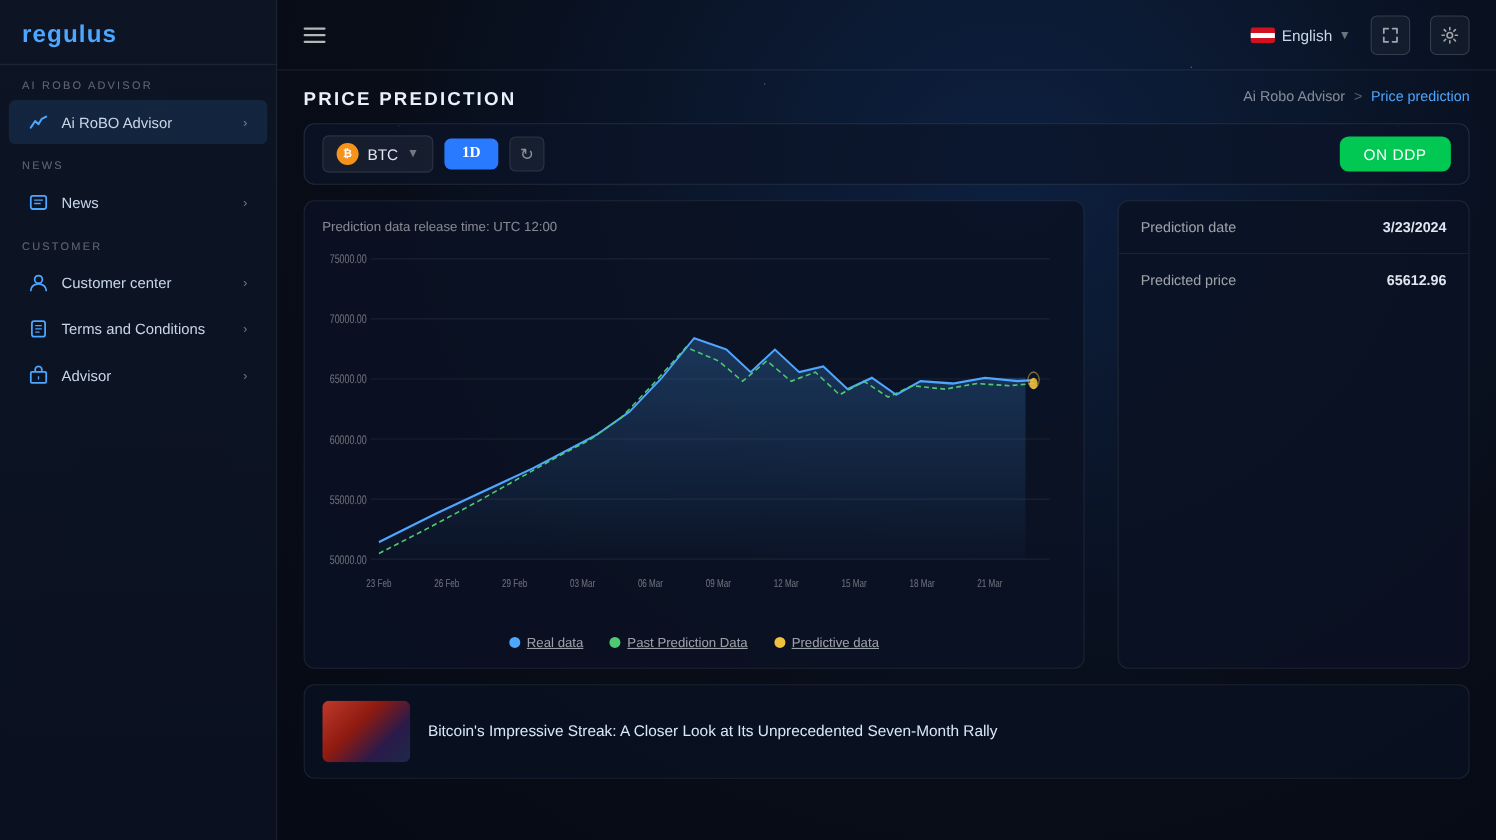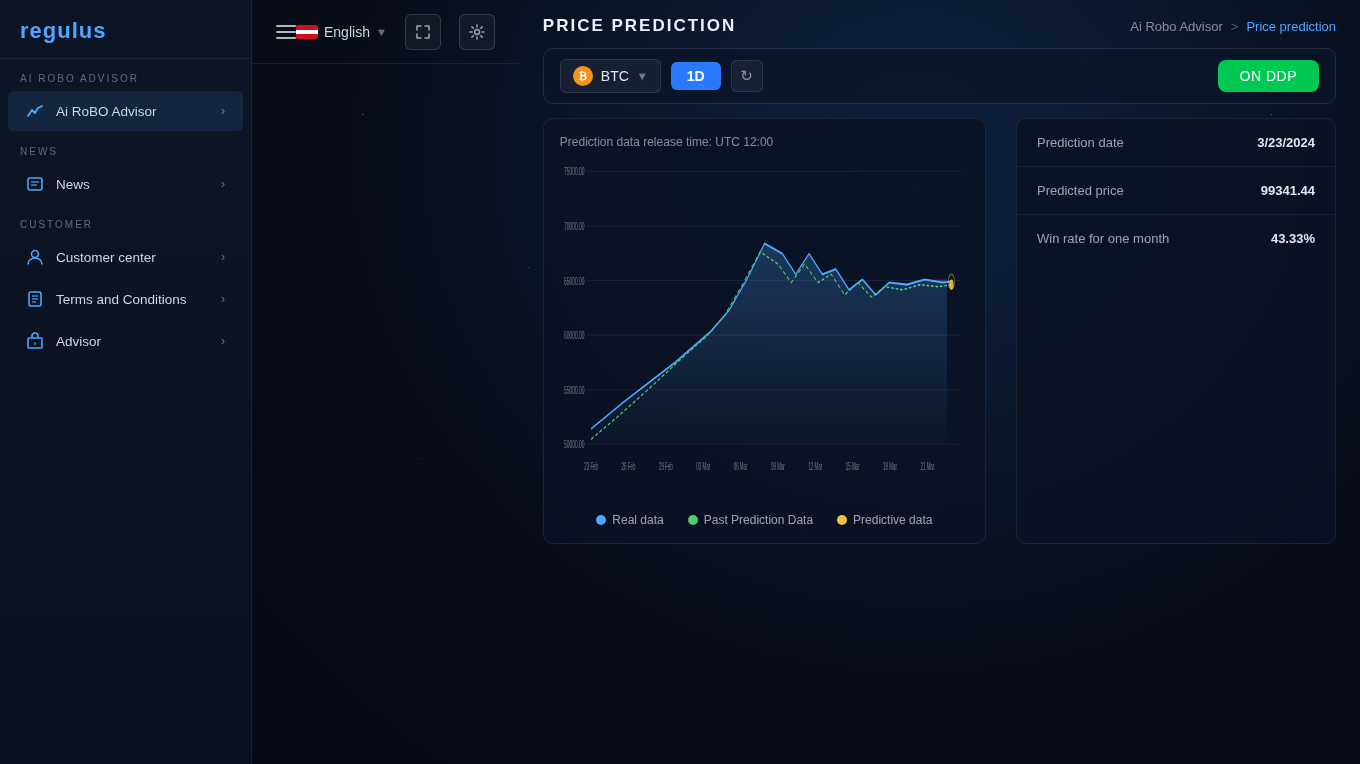--- a/index.html
+++ b/index.html
@@ -80,21 +80,21 @@
 
     .sidebar-chevron {
       color: rgba(255,255,255,0.4);
       font-size: 12px;
     }
 
     
     .main {
       flex: 1;
       display: flex;
-      flex-direction: row;
+      flex-direction: column;
       background: radial-gradient(ellipse at 60% 20%, #0d2040 0%, #080d18 60%, #050a14 100%);
       position: relative;
       overflow: hidden;
     }
 
     
     .main::before {
       content: '';
       position: absolute;
       inset: 0;
@@ -188,21 +188,21 @@
       flex: 1;
       padding: 0 24px 20px 24px;
       overflow-y: auto;
       position: relative;
       z-index: 2;
     }
 
     
     .page-header {
       display: flex;
-      align-items: center;
+      align-items: flex-start;
       justify-content: space-between;
       padding: 16px 0 12px 0;
     }
 
     .page-title {
       font-size: 17px;
       font-weight: 700;
       letter-spacing: 2px;
       text-transform: uppercase;
       color: #e8f0fa;
@@ -262,20 +262,21 @@
       color: white;
     }
 
     .period-btn {
       padding: 6px 16px;
       border-radius: 6px;
       font-size: 14px;
       cursor: pointer;
       border: none;
       font-weight: 600;
+      font-family: Liberation Serif, serif;
     }
 
     .period-btn.active {
       background: #2a7aff;
       color: white;
     }
 
     .refresh-btn {
       width: 32px;
       height: 32px;
@@ -337,20 +338,21 @@
       gap: 24px;
       margin-top: 12px;
     }
 
     .legend-item {
       display: flex;
       align-items: center;
       gap: 6px;
       font-size: 12px;
       color: rgba(255,255,255,0.6);
+      text-decoration: underline;
     }
 
     .legend-dot {
       width: 10px;
       height: 10px;
       border-radius: 50%;
     }
 
     
     .prediction-panel {
@@ -627,24 +629,28 @@
         </div>
       </div>
 
       <div class="prediction-panel">
         <div class="pred-row">
           <span class="pred-label">Prediction date</span>
           <span class="pred-value">3/23/2024</span>
         </div>
         <div class="pred-row">
           <span class="pred-label">Predicted price</span>
-          <span class="pred-value">99341.44</span>
+          <span class="pred-value">65612.96</span>
         </div>
-        <div class="pred-row">
-          <span class="pred-label">Win rate for one month</span>
-          <span class="pred-value">43.33%</span>
+      </div>
+    </div>
+
+    <div class="news-section">
+      <div class="news-item">
+        <div class="news-thumbnail">
+          <div class="news-thumb-inner"></div>
         </div>
-      </div>
-    </div>
-
+        <span class="news-title">Bitcoin's Impressive Streak: A Closer Look at Its Unprecedented Seven-Month Rally</span>
+      </div>
+    </div>
 
   </div>
 </main>
 
 </body></html>

